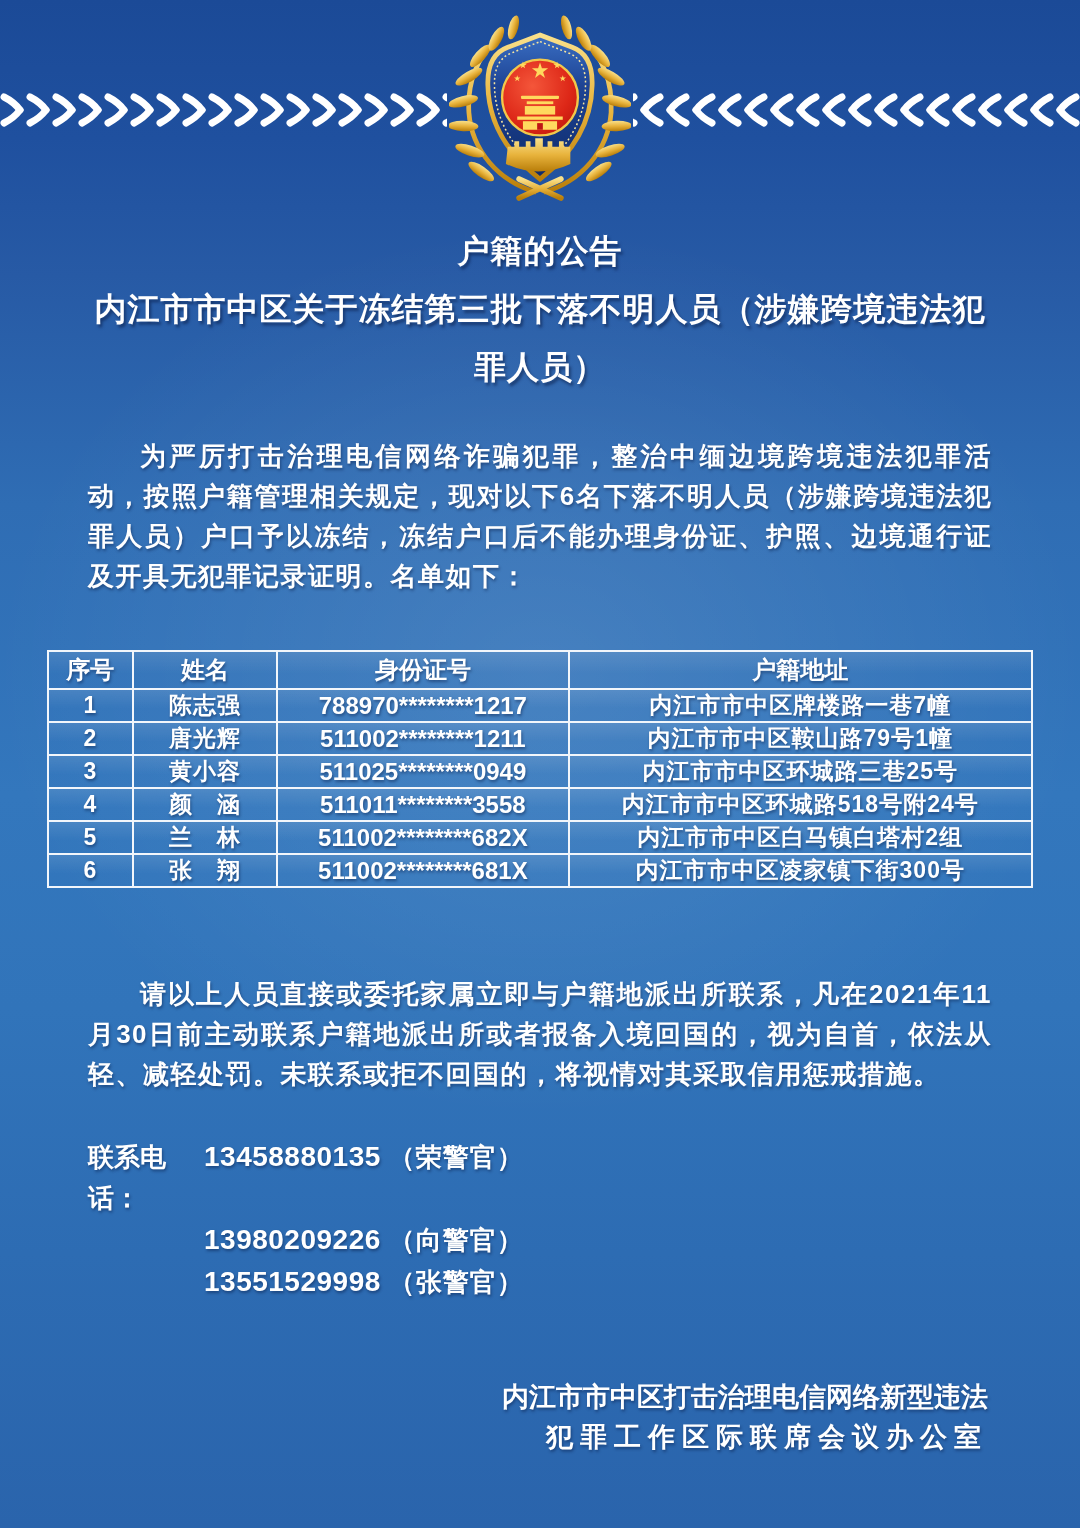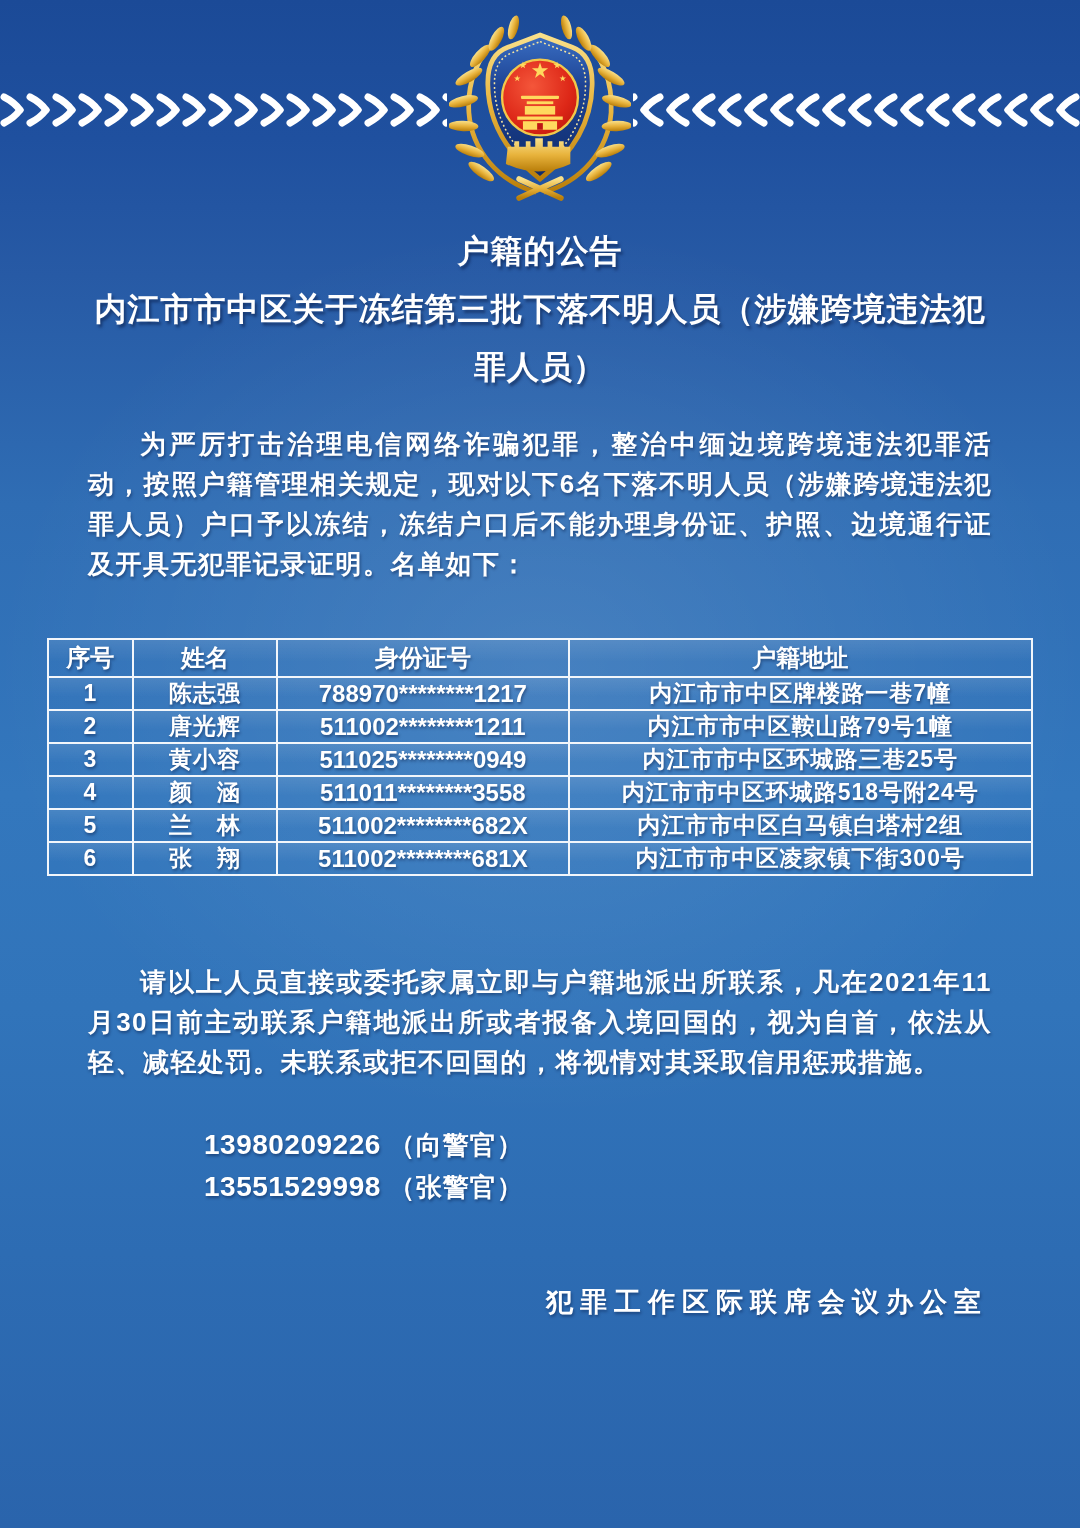--- a/index.html
+++ b/index.html
@@ -14,21 +14,21 @@
   }
   .band { position:absolute; top:90px; height:40px; width:447px; display:flex; align-items:center; overflow:hidden; }
   .band-left  { left:0;  justify-content:flex-start; }
   .band-right { right:0; justify-content:flex-end; }
   .band svg { flex:0 0 auto; }
   .emblem { position:absolute; top:10px; left:50%; transform:translateX(-50%); width:182px; height:194px; }
   .emblem svg { width:100%; height:100%; }
   .content { position:relative; padding:222px 88px 0; text-shadow:1px 2px 3px rgba(4,20,60,.45); }
   .title { text-align:center; font-size:32px; line-height:58px; letter-spacing:1px; font-weight:700;
            text-shadow:2px 3px 3px rgba(4,18,55,.5); }
-  .para  { margin-top:28px; font-size:26px; line-height:40px; text-align:justify;
+  .para  { margin-top:40px; font-size:26px; line-height:40px; text-align:justify;
            text-indent:2em; letter-spacing:1.5px; }
   .notice { margin-top:86px; }
   table { width:calc(100% + 82px); margin:54px -41px 0; border-collapse:collapse; table-layout:fixed; }
   th, td { border:2px solid #f2f6fb; text-align:center; vertical-align:middle;
            background:linear-gradient(180deg, rgba(255,255,255,.10), rgba(255,255,255,0) 60%); }
   th { height:38px; font-size:24px; }
   td { height:33px; font-size:23px; letter-spacing:1px; }
   td.id-cell { font-size:24px; letter-spacing:0; }
   .phones { margin-top:42px; font-size:27px; line-height:41px; }
   .phone-line { display:flex; align-items:baseline; }
@@ -306,29 +306,35 @@
             <td class="id-cell">511002********681X</td>
             <td>内江市市中区凌家镇下街300号</td>
           </tr>
         </tbody>
     </table>
 
     <p class="para notice">请以上人员直接或委托家属立即与户籍地派出所联系，凡在2021年11月30日前主动联系户籍地派出所或者报备入境回国的，视为自首，依法从轻、减轻处罚。未联系或拒不回国的，将视情对其采取信用惩戒措施。</p>
 
     <div class="phones">
       <div class="phone-line">
+        <span class="phone-label">联系电话：</span>
+        <span class="phone-number">13458880135</span>
+        <span class="phone-officer">（荣警官）</span>
+      </div>
+      <div class="phone-line">
         <span class="phone-label"></span>
         <span class="phone-number">13980209226</span>
         <span class="phone-officer">（向警官）</span>
       </div>
       <div class="phone-line">
         <span class="phone-label"></span>
         <span class="phone-number">13551529998</span>
         <span class="phone-officer">（张警官）</span>
       </div>
     </div>
 
     <div class="signature">
+      <div>内江市市中区打击治理电信网络新型违法</div>
       <div class="sig-office">犯罪工作区际联席会议办公室</div>
     </div>
 
   </div>
 </div>
 
 </body></html>

